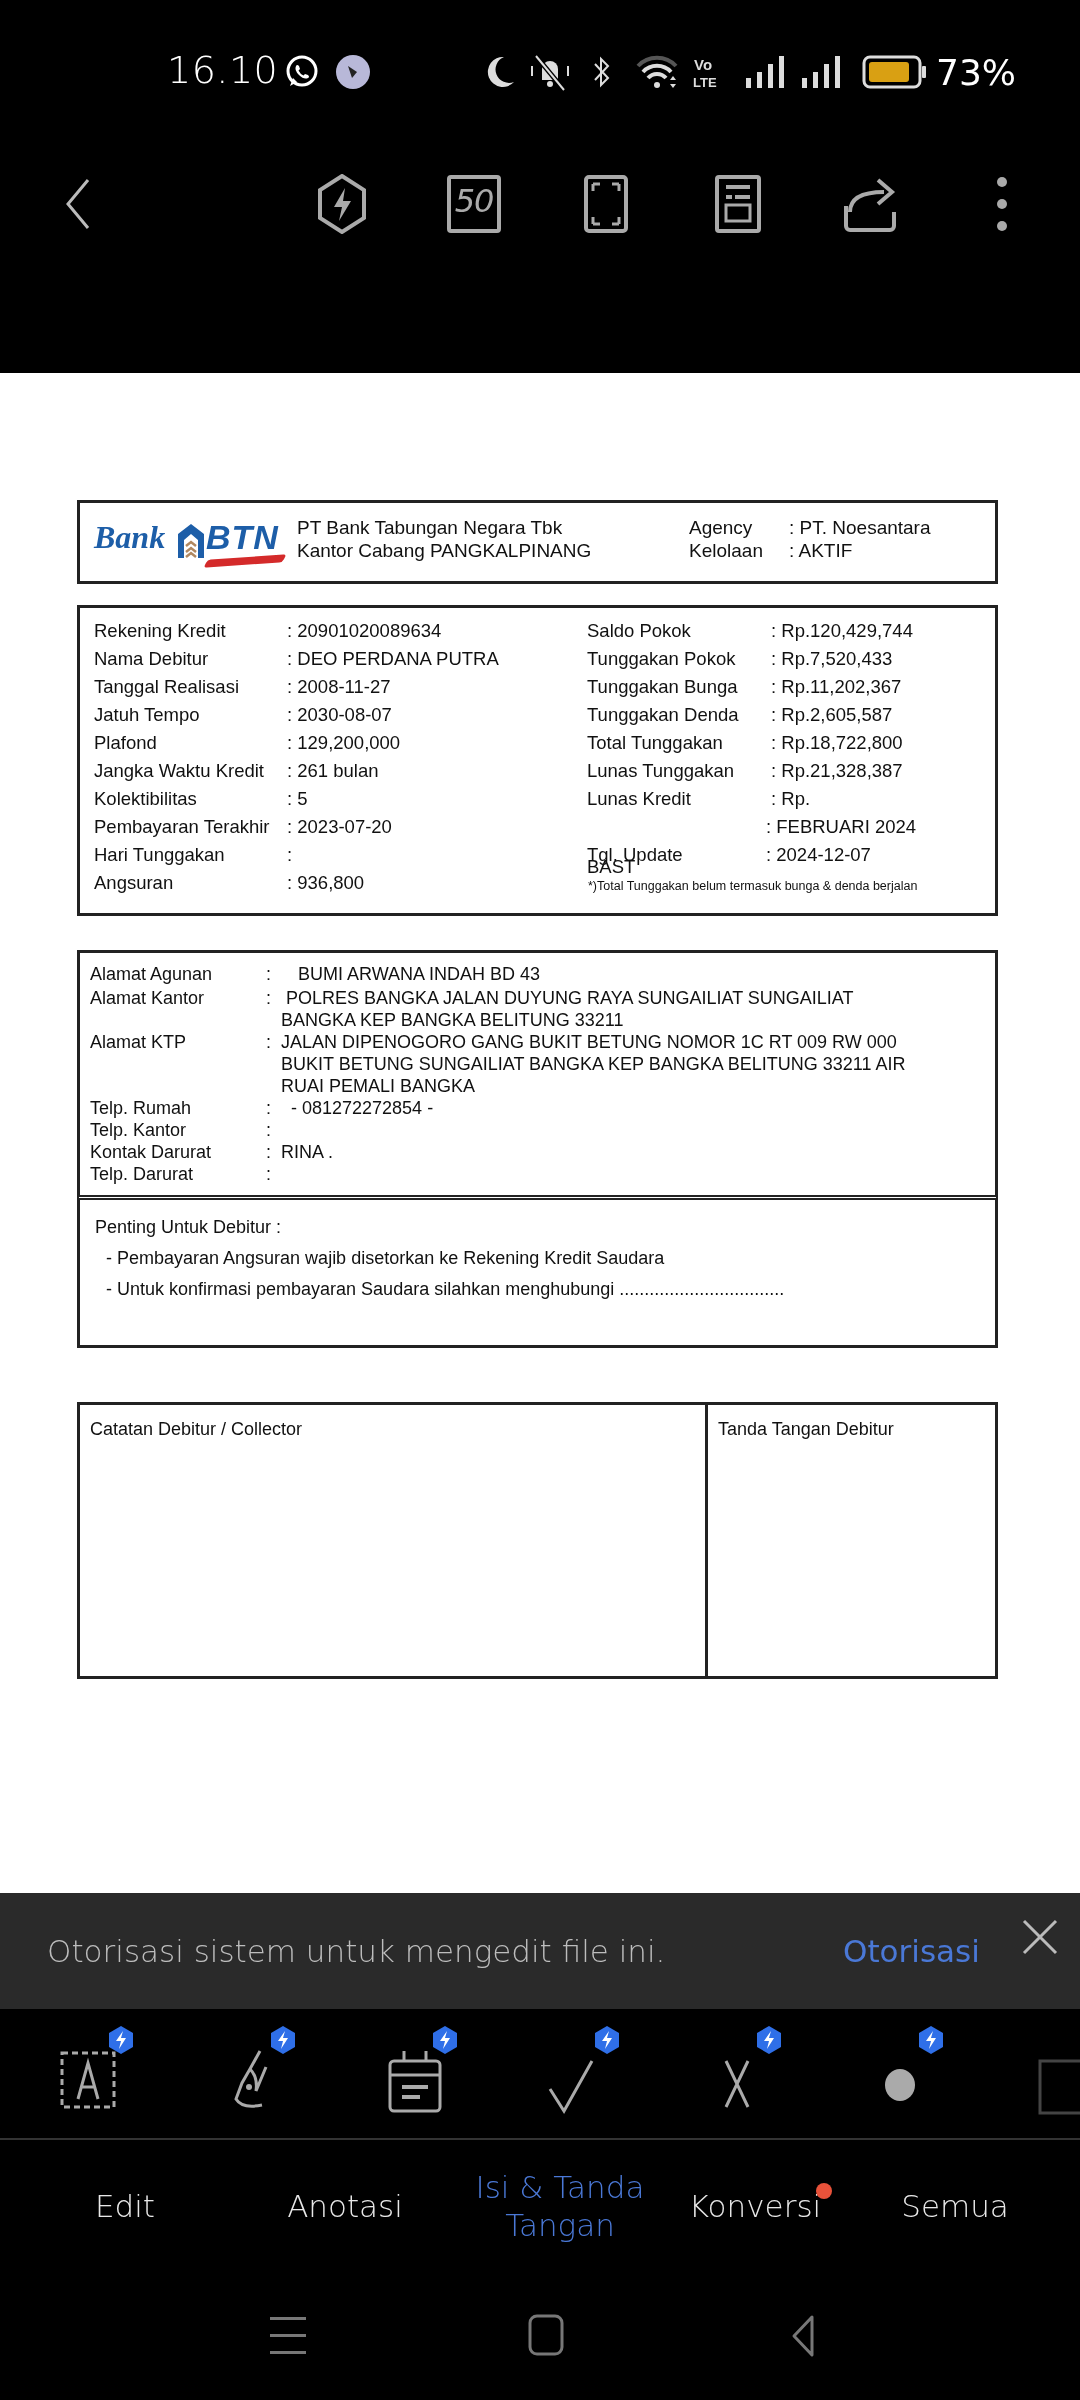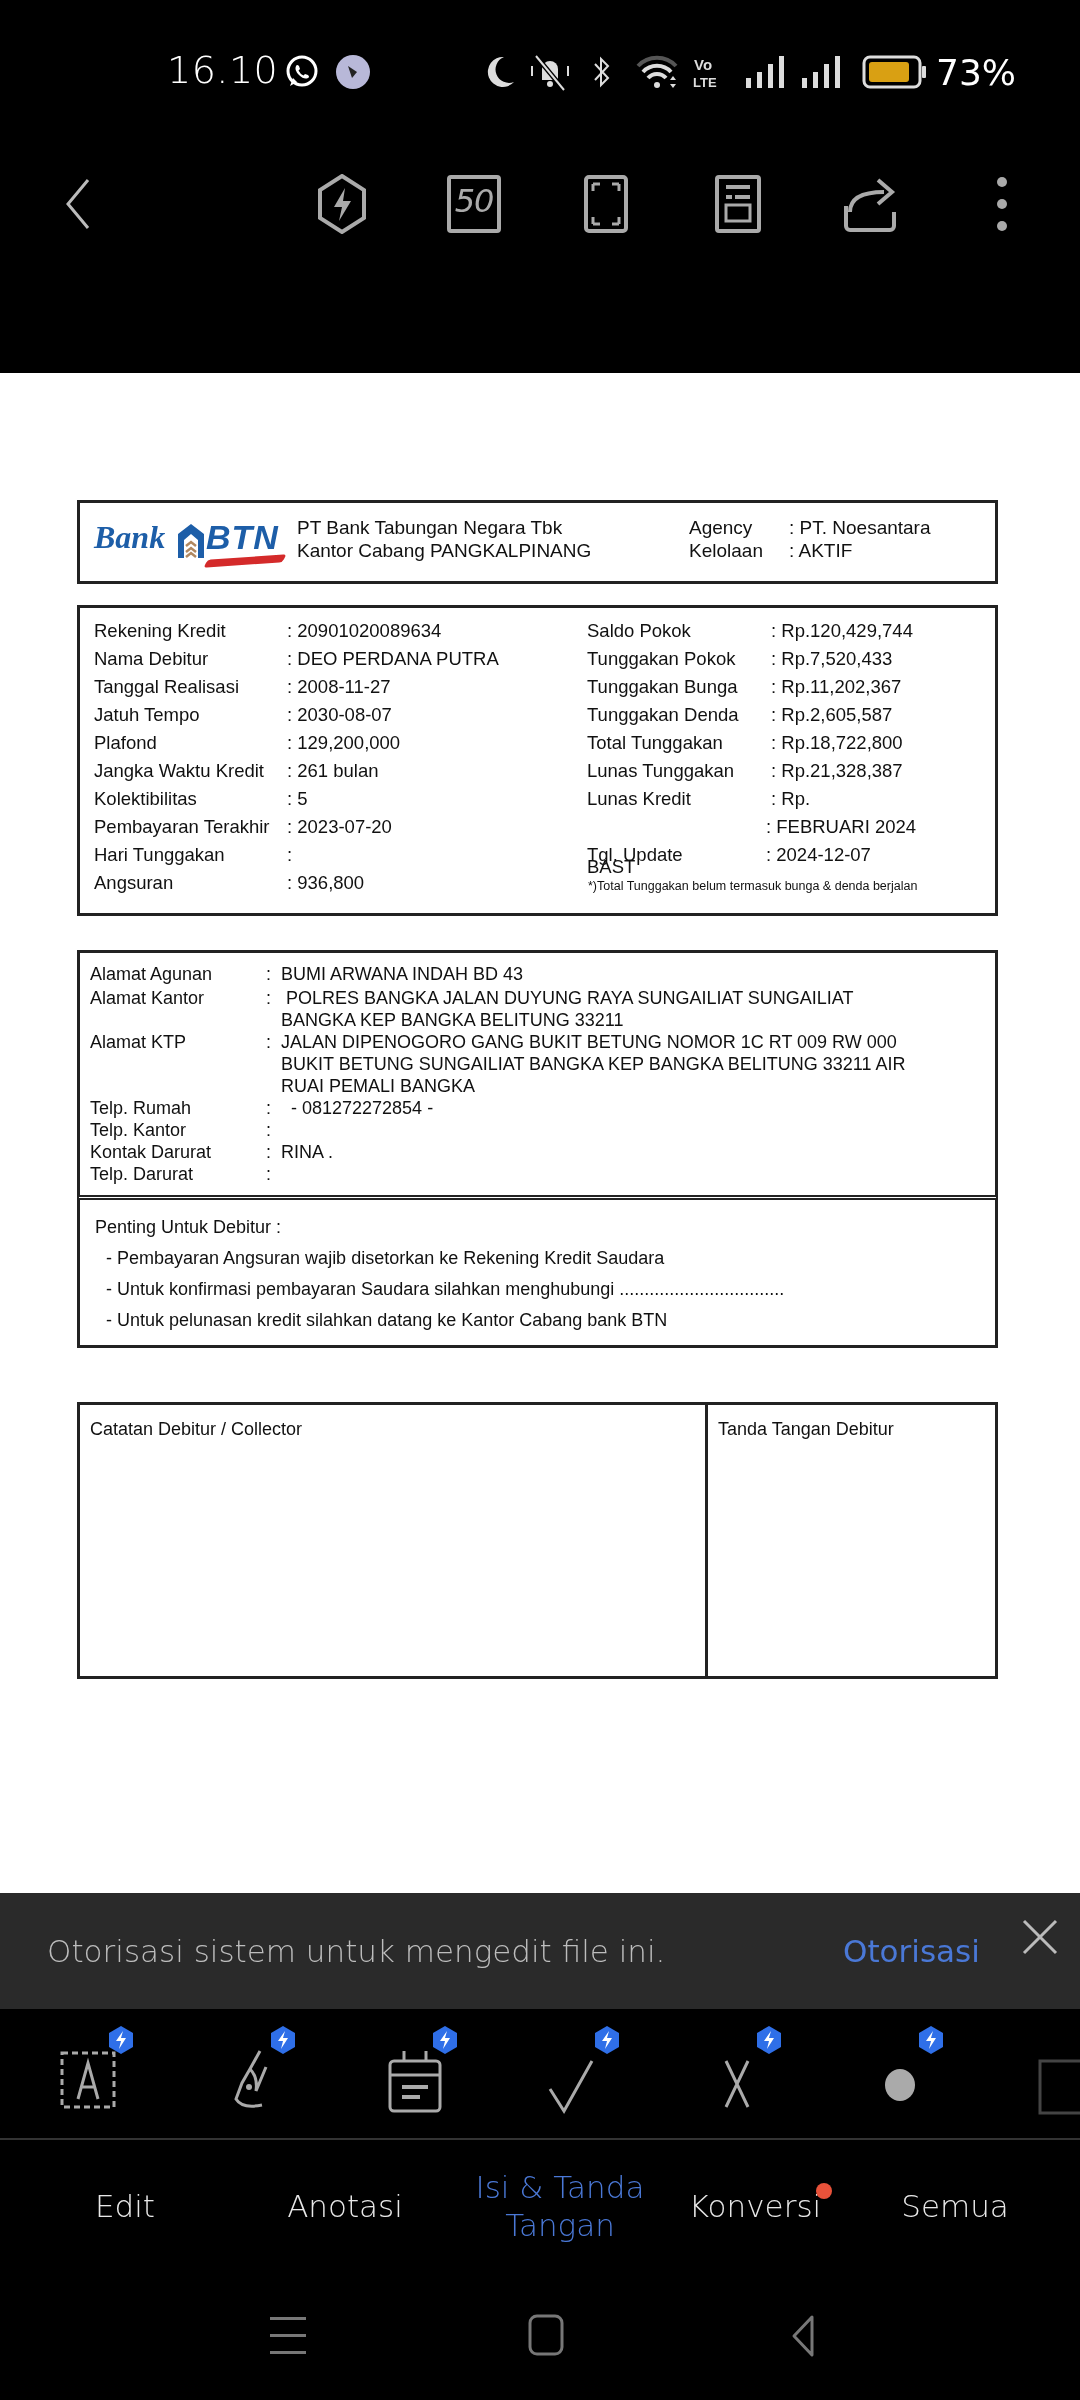--- a/index.html
+++ b/index.html
@@ -241,21 +241,21 @@
       <span class="kv" style="left: 691px; top: 180px;">: Rp.</span>
       <span class="kv" style="left: 507px; top: 208px; margin-top: 40px;">BAST</span>
       <span class="kv" style="left: 686px; top: 208px;">: FEBRUARI 2024</span>
       <span class="kv" style="left: 507px; top: 236px;">Tgl. Update</span>
       <span class="kv" style="left: 686px; top: 236px;">: 2024-12-07</span>
     </div>
 
   <div class="box" style="left:77px;top:577px;width:921px;height:249px;border-bottom:none;" id="addrBox">
       <span class="addr narrow" style="left: 10px; top: 10px;">Alamat Agunan</span>
       <span class="addr" style="left: 186px; top: 10px;">:</span>
-      <span class="addr" style="left: 201px; top: 10px; white-space: pre; text-align: center;">BUMI ARWANA INDAH BD 43</span>
+      <span class="addr" style="left: 218px; top: 10px; white-space: pre; text-align: center;">BUMI ARWANA INDAH BD 43</span>
       <span class="addr narrow" style="left: 10px; top: 34px;">Alamat Kantor</span>
       <span class="addr" style="left: 186px; top: 34px;">:</span>
       <span class="addr" style="left: 201px; top: 34px; white-space: pre;"> POLRES BANGKA JALAN DUYUNG RAYA SUNGAILIAT SUNGAILIAT</span>
       <span class="addr" style="left: 201px; top: 56px; white-space: pre;">BANGKA KEP BANGKA BELITUNG 33211</span>
       <span class="addr narrow" style="left: 10px; top: 78px;">Alamat KTP</span>
       <span class="addr" style="left: 186px; top: 78px;">:</span>
       <span class="addr" style="left: 201px; top: 78px; white-space: pre;">JALAN DIPENOGORO GANG BUKIT BETUNG NOMOR 1C RT 009 RW 000</span>
       <span class="addr" style="left: 201px; top: 100px; white-space: pre;">BUKIT BETUNG SUNGAILIAT BANGKA KEP BANGKA BELITUNG 33211 AIR</span>
       <span class="addr" style="left: 201px; top: 122px; white-space: pre;">RUAI PEMALI BANGKA</span>
       <span class="addr narrow" style="left: 10px; top: 144px;">Telp. Rumah</span>
@@ -269,21 +269,20 @@
       <span class="addr" style="left: 201px; top: 188px; white-space: pre;">RINA .</span>
       <span class="addr narrow" style="left: 10px; top: 210px;">Telp. Darurat</span>
       <span class="addr" style="left: 186px; top: 210px;">:</span>
       <span class="addr" style="left: 201px; top: 210px; white-space: pre;"></span>
     </div>
 
   <div class="box" style="left:77px;top:822px;width:921px;height:153px;border-top:5px double #222;">
     <span class="addr" style="left:15px;top:16px;">Penting Untuk Debitur :</span>
     <span class="addr" style="left:26px;top:47px;">- Pembayaran Angsuran wajib disetorkan ke Rekening Kredit Saudara</span>
     <span class="addr" style="left:26px;top:78px;">- Untuk konfirmasi pembayaran Saudara silahkan menghubungi .................................</span>
-    <span class="addr" style="left:26px;top:109px;">- Untuk pelunasan kredit silahkan datang ke Kantor Cabang bank BTN</span>
   </div>
 
   <div class="box" style="left:77px;top:1029px;width:921px;height:277px;">
     <div style="position:absolute;left:625px;top:0;width:3px;height:100%;background:#222;"></div>
     <span class="addr" style="left:10px;top:13px;">Catatan Debitur / Collector</span>
     <span class="addr" style="left:638px;top:13px;">Tanda Tangan Debitur</span>
   </div>
 </div>
 
 <div class="banner">

